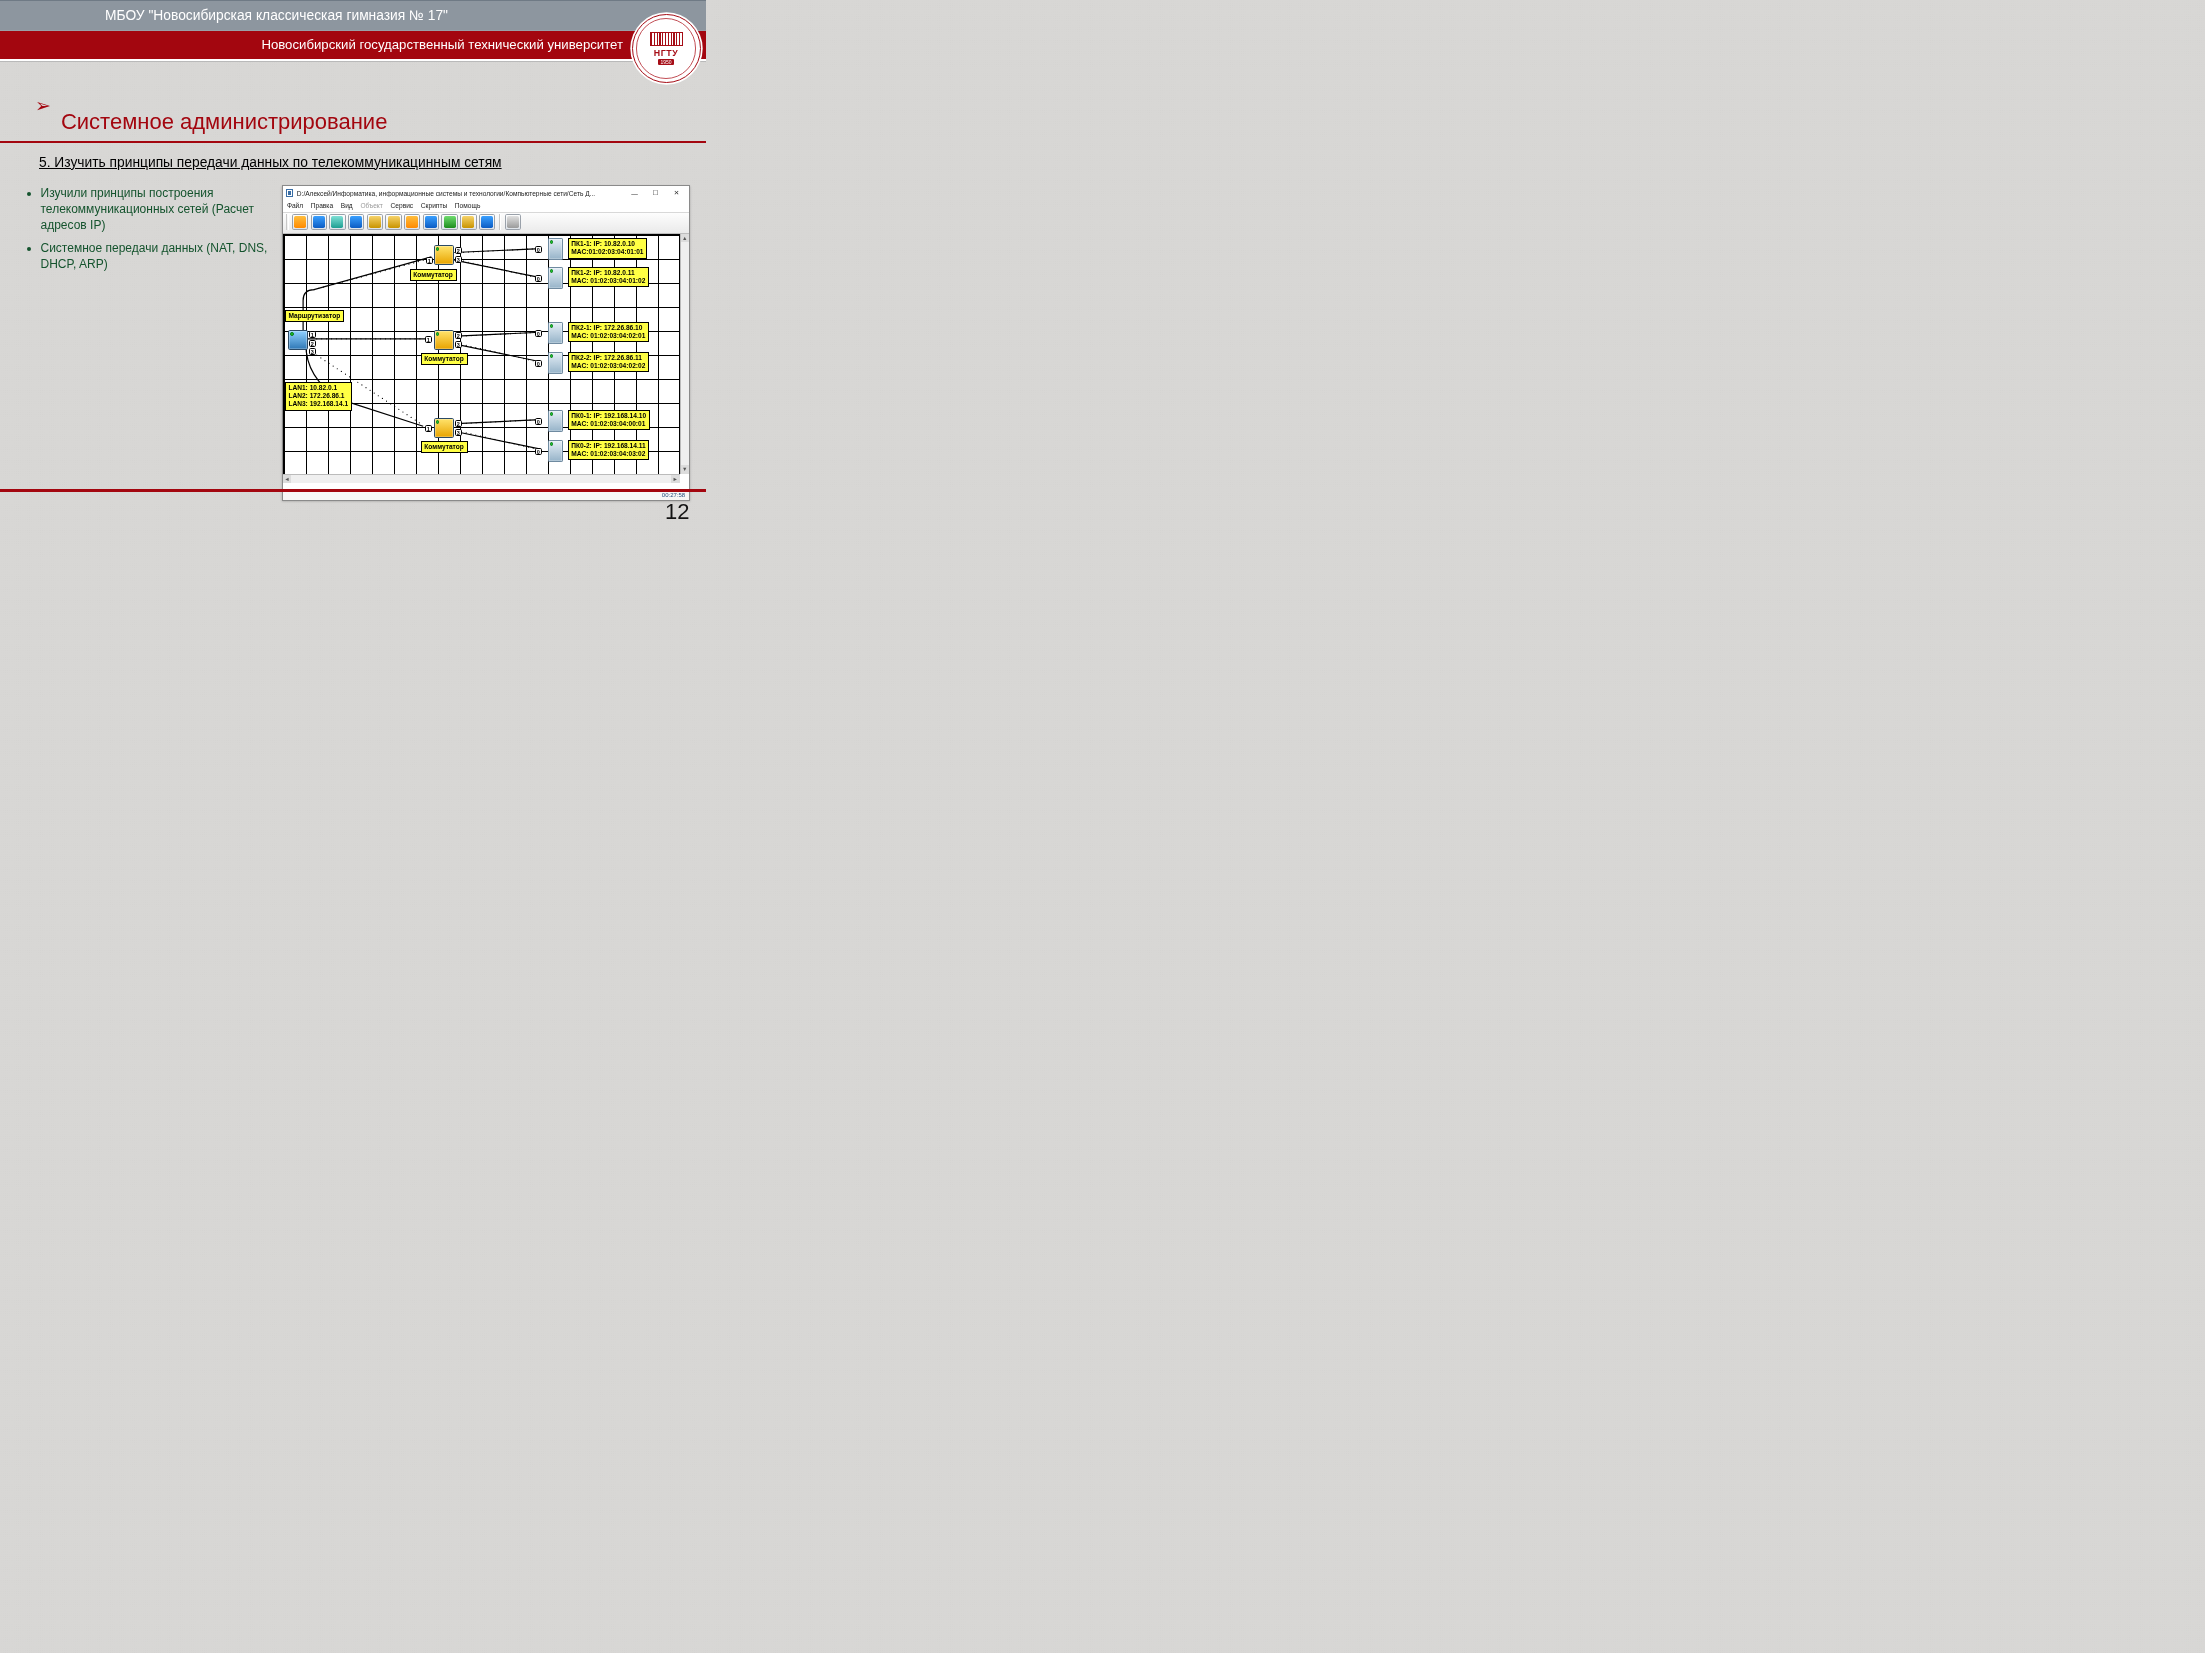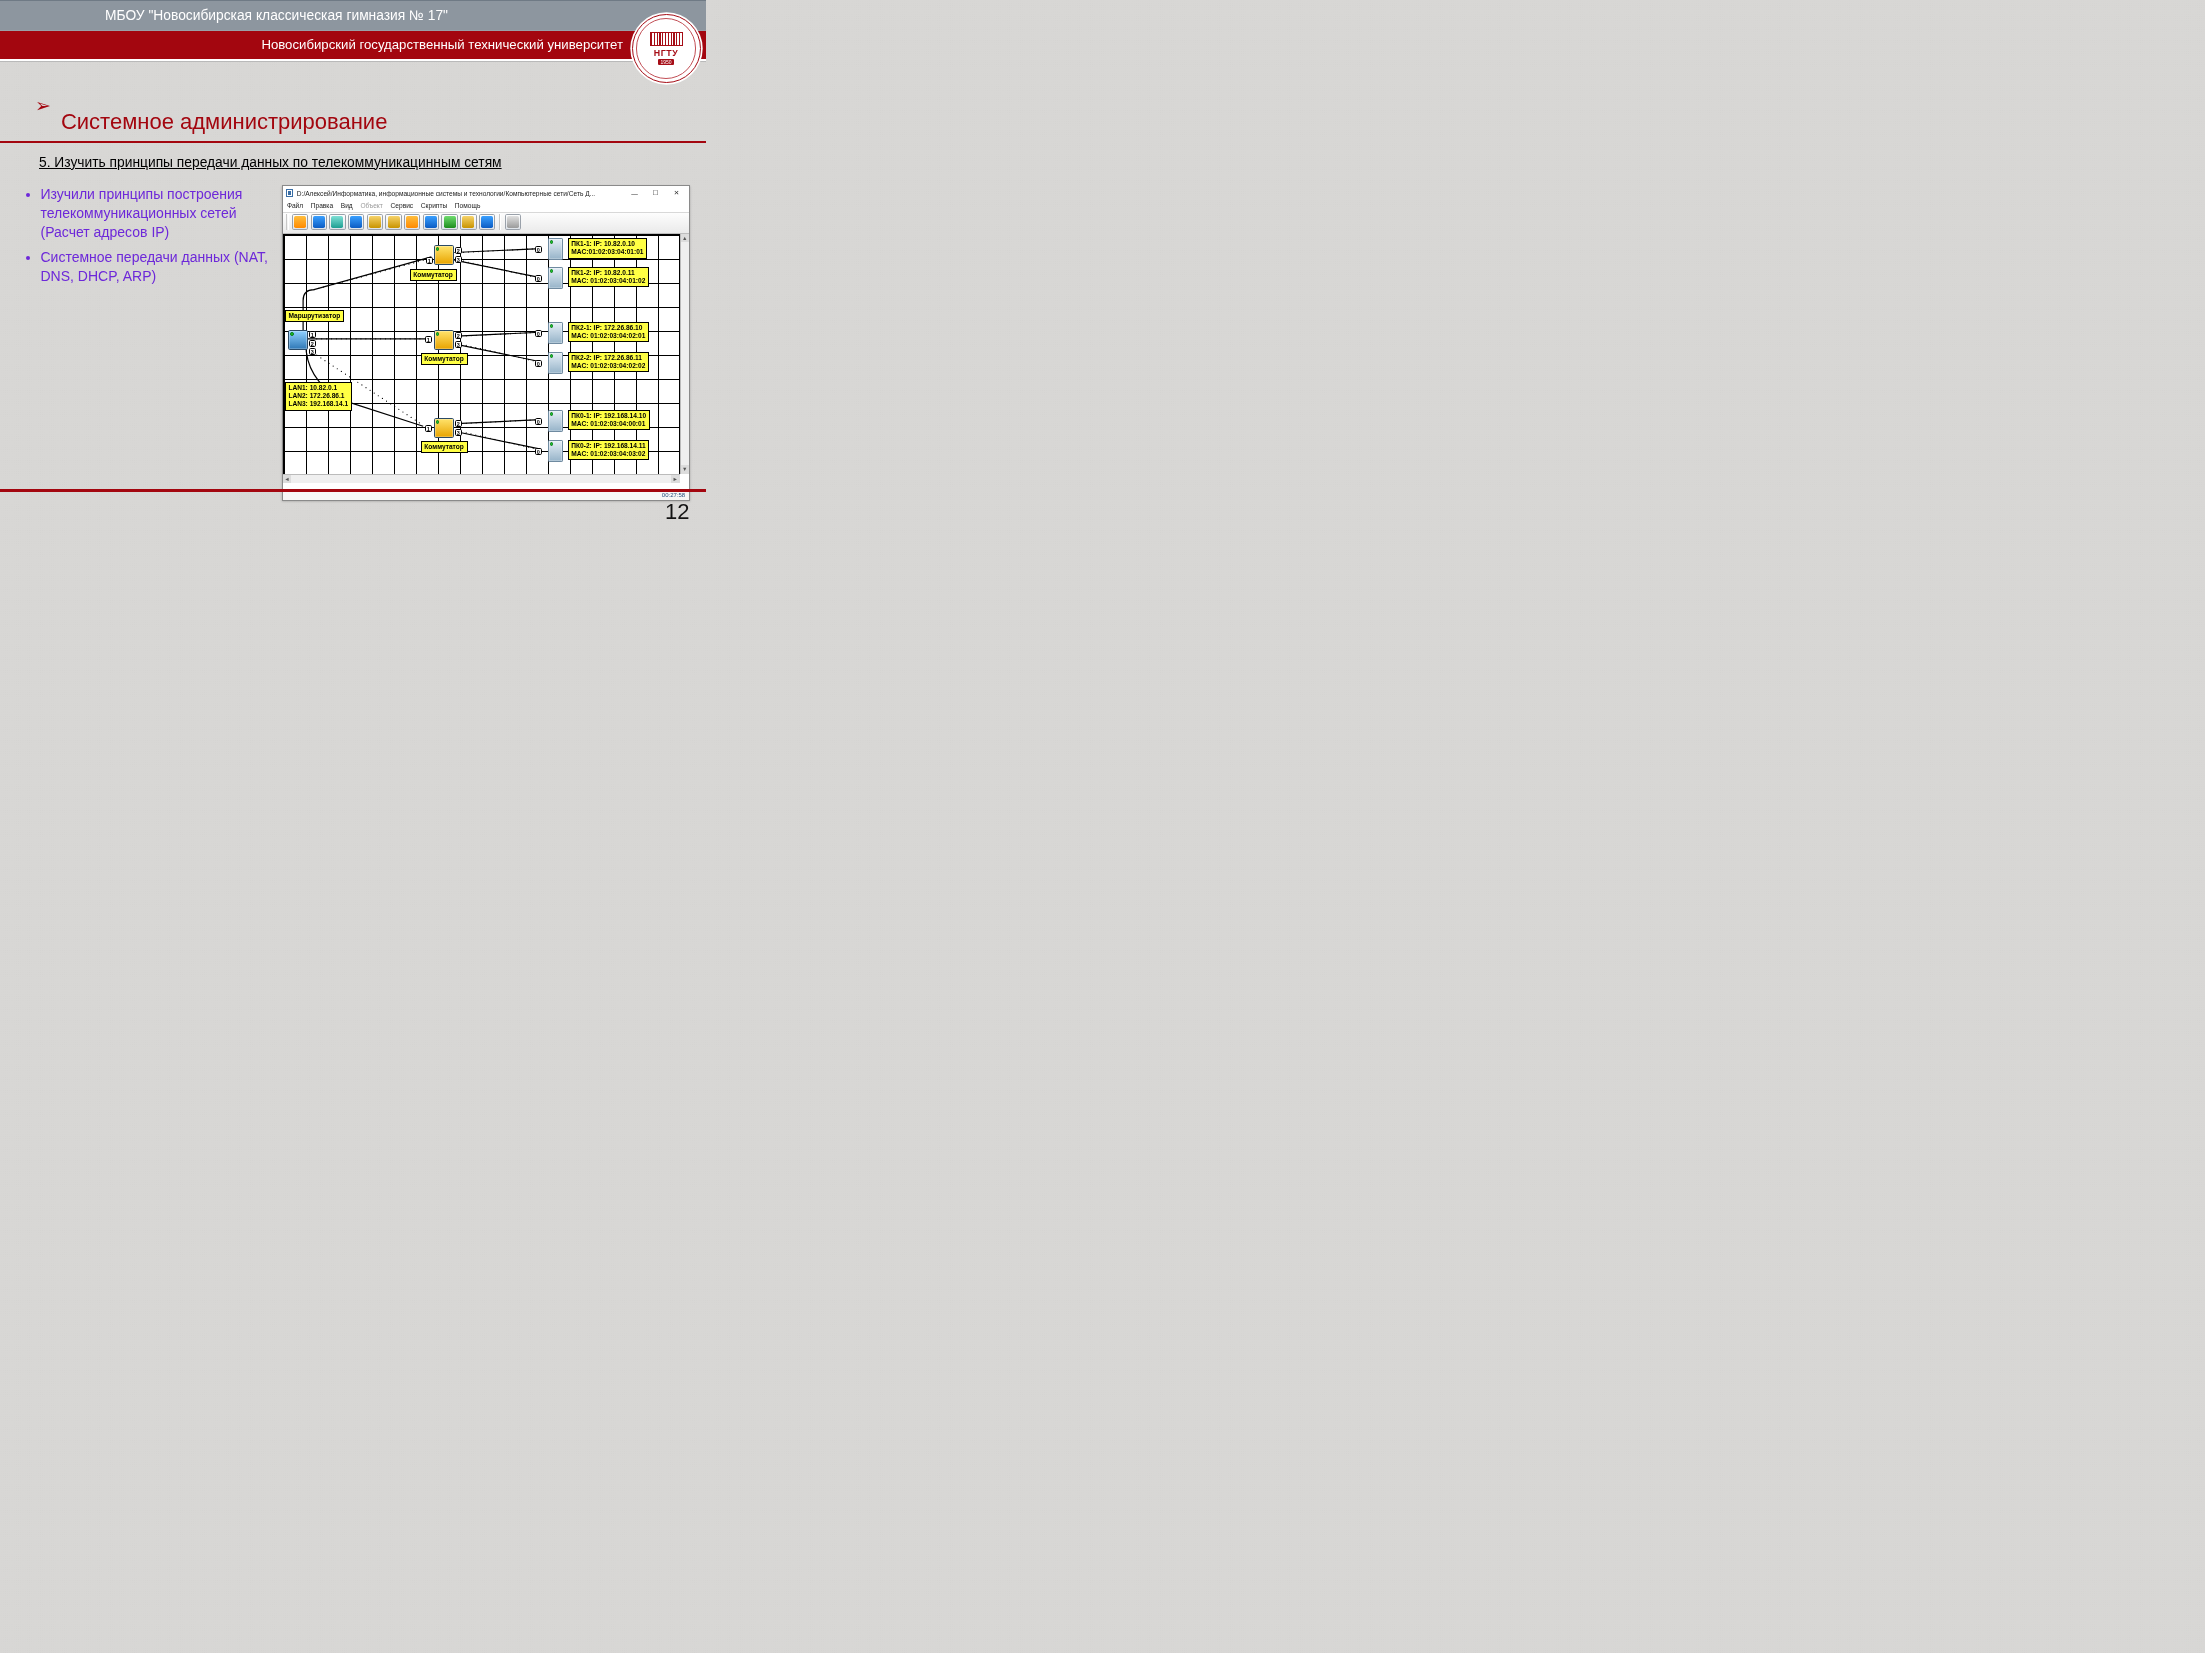--- a/index.html
+++ b/index.html
@@ -49,21 +49,21 @@
   }
   .section-head .chev {
     color:#a3060f; font-size:19px; line-height:1;
   }
   .section-head h1 { color:#a3060f; font-size:22px; font-weight:400;margin-top:34px; }
   .subhead {
     font-size:13.8px; text-decoration: underline; color:#000;
     margin: 12px 0 10px 39px;
   }
   .content-row { display:flex; align-items:flex-start; padding: 5.5px 11px 0 16.5px; }
-  .bullets { width: 265px; font-size:14px; color:#6d28d9; }
+  .bullets { width: 265px; font-size:12px; color:#14532d; }
   .bullets ul { list-style: disc; margin-left: 24px; }
   .bullets li { margin-bottom: 6.6px; line-height:1.35; }
   .app {
     width: 408px; border:0.6px solid #8a8a8a; background:#fff;
     box-shadow: 0 0.6px 2.2px rgba(0,0,0,.25);
     font-size:6.6px;
   }
   .titlebar { display:flex; align-items:center; height:14.3px; padding:0 3.3px; gap:3.3px; }
   .titlebar .doc-icon {
     width:7.7px;height:7.7px;border:0.6px solid #3a6ea5;background:#fff;position:relative;

